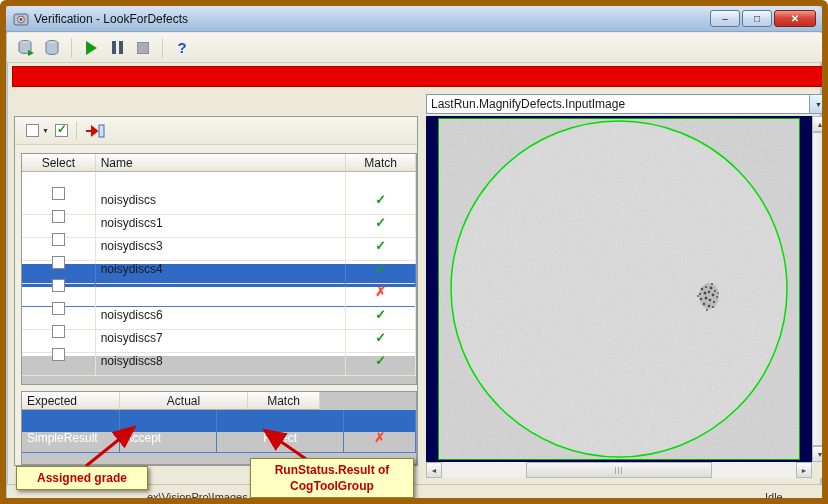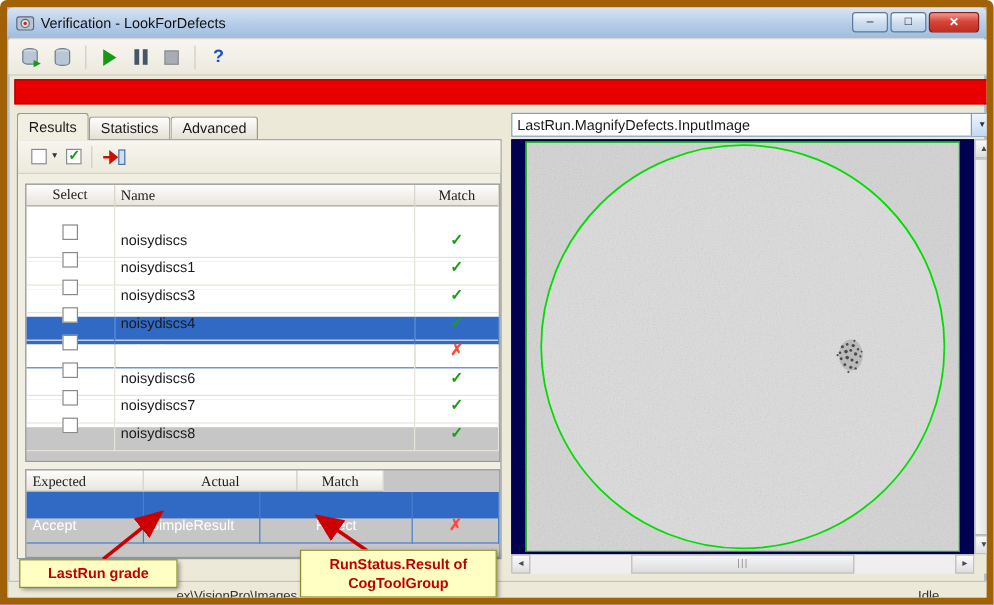--- a/index.html
+++ b/index.html
@@ -54,21 +54,21 @@
   .cbox.checked::after { content:"✓"; position:absolute; left:1px; top:-3px; color:#159a15; font-weight:bold; font-size:12px; }
   .dd-arrow { font-size:7px; margin-left:3px; color:#333; }
   .msep { width:1px; height:18px; background:#d0cdc0; margin:0 5px; }
 
   
   .dgv { position:absolute; background:#c6c6c6; border:1px solid #999; overflow:hidden; }
   .t1 { left:6px; top:36px; width:396px; height:232px; }
   .t2 { left:6px; top:274px; width:396px; height:74px; }
   .thead { display:flex; height:18px; }
   .th { background:linear-gradient(#fdfdfd,#e8e5da); border-right:1px solid #d9d6ca; border-bottom:1px solid #b5b2a6;
-    padding:2px 5px; font-size:12px;font-family:Liberation Serif, serif; }
+    padding:2px 5px; font-size:12px; }
   .trow { display:flex; height:23px; background:#fff; }
   .t2 .trow { height:22px; }
   .td { border-right:1px solid #e6e4da; border-bottom:1px solid #e6e4da; padding:21px 5px; font-size:12px;
     overflow:hidden; white-space:nowrap; }
   .col-select { width:74px; display:flex; align-items:center; justify-content:center; }
   .col-name { width:252px; }
   .col-match { width:70px; text-align:center; }
   .col-field { width:98px; } .col-exp { width:98px; } .col-act { width:128px;text-align:center; } .col-m2 { width:72px; text-align:center; }
   .trow[data-selected="true"] { background:var(--selection,#316ac5); color:#fff; }
   .trow[data-selected="true"] .td { border-color:#4a7ed0; }
@@ -168,25 +168,20 @@
         <span class="stop-icon"></span>
       </span>
     <span class="tsep"></span>
     <span class="tbtn">
         <span class="help-glyph">?</span>
       </span>
   </div>
 
   <div class="alert-bar"></div>
 
-  <div class="tabstrip">
-    <span class="tab active">Results</span>
-    <span class="tab">Statistics</span>
-    <span class="tab">Advanced</span>
-  </div>
 
   <div class="tabpage">
     <div class="mini-toolbar">
       <span class="mtb">
         <span class="cbox"></span>
         <span class="dd-arrow">▼</span>
       </span>
       <span class="mtb">
         <span class="cbox checked"></span>
       </span>
@@ -264,39 +259,39 @@
       </div>
     </div>
 
     <div class="dgv t2">
       <div class="thead">
         <span class="th col-exp">Expected</span>
         <span class="th col-act">Actual</span>
         <span class="th col-m2">Match</span>
       </div>
       <div class="trow" data-selected="true">
+        <span class="td col-field">SimpleResult</span>
         <span class="td col-exp">Accept</span>
-        <span class="td col-field">SimpleResult</span>
         <span class="td col-act">Reject</span>
         <span class="td col-m2"><span class="mark" data-state="fail">✗</span></span>
       </div>
     </div>
   </div>
 
   <svg class="arrow-layer">
     <defs>
       <marker id="ah" markerWidth="8" markerHeight="7" refX="6" refY="3.5" orient="auto">
         <path d="M0,0 L8,3.5 L0,7 z" fill="#cc0000"></path>
       </marker>
     </defs>
     <line x1="80" y1="62" x2="126" y2="25" stroke="#cc0000" stroke-width="3" marker-end="url(#ah)"></line>
     <line x1="300" y1="55" x2="261" y2="28" stroke="#cc0000" stroke-width="3" marker-end="url(#ah)"></line>
   </svg>
 
-  <div class="callout callout1">LastRun grade</div>
+  <div class="callout callout1">Assigned grade</div>
   <div class="callout callout2">RunStatus.Result of CogToolGroup</div>
 
   <div class="statusbar">
     <span class="status-path">ex\VisionPro\Images</span>
     <span class="status-state">Idle</span>
     <span class="grip">
       <svg width="12" height="12">
           <g fill="#a8a492">
             <circle cx="10" cy="2" r="1.2"></circle>
             <circle cx="10" cy="6" r="1.2"></circle>

